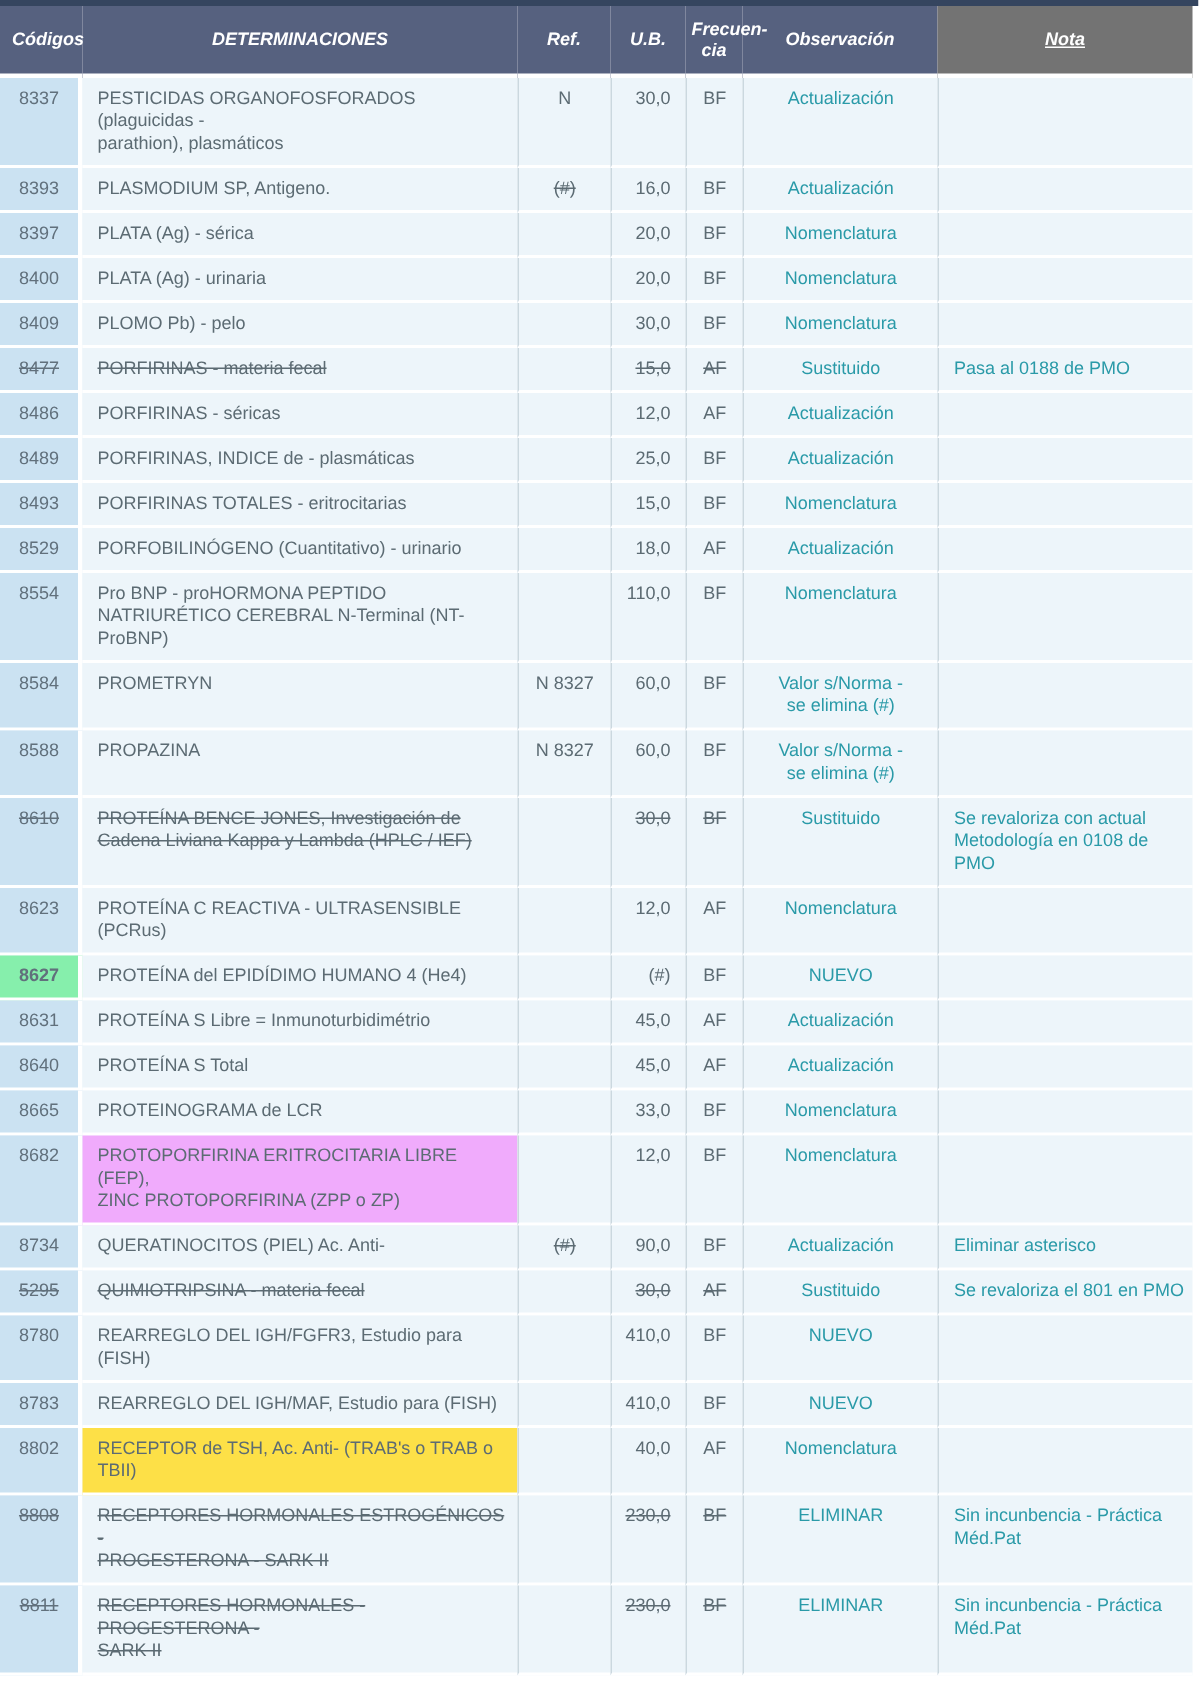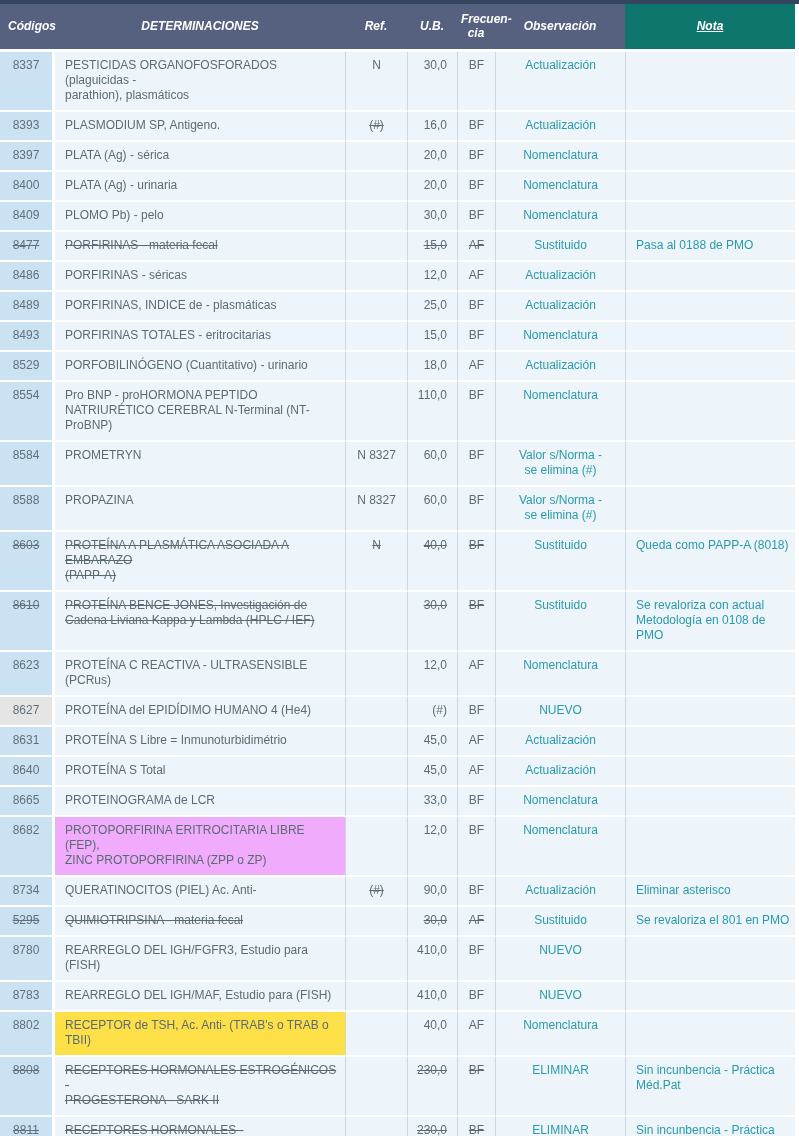--- a/index.html
+++ b/index.html
@@ -42,21 +42,21 @@
   </colgroup>
   <thead>
     <tr>
       <th class="h-code" style="background: rgb(86, 97, 127);">Códigos</th>
       <th class="h-det" style="background: rgb(86, 97, 127);">DETERMINACIONES</th>
       <th class="h-ref" style="background: rgb(86, 97, 127);">Ref.</th>
       <th class="h-ub" style="background: rgb(86, 97, 127);">U.B.</th>
       <th class="h-freq" style="background: rgb(86, 97, 127);">Frecuen-
 cia</th>
       <th class="h-obs" style="background: rgb(86, 97, 127);">Observación</th>
-      <th class="h-nota" style="background: #0f766e; text-decoration: underline;">Nota</th>
+      <th class="h-nota" style="background: #737373; text-decoration: underline;">Nota</th>
     </tr>
   </thead>
   <tbody>
       <tr>
         <td class="c-code" style="background: rgb(203, 226, 242); color: rgb(97, 112, 124);">8337</td>
         <td class="c-det" style="background: rgb(237, 245, 250); color: rgb(92, 107, 115);">PESTICIDAS ORGANOFOSFORADOS (plaguicidas -
 parathion), plasmáticos</td>
         <td class="c-ref" style="background: rgb(237, 245, 250); color: rgb(92, 107, 115);">N</td>
         <td class="c-ub" style="background: rgb(237, 245, 250); color: rgb(92, 107, 115);">30,0</td>
         <td class="c-freq" style="background: rgb(237, 245, 250); color: rgb(92, 107, 115);">BF</td>
@@ -169,30 +169,20 @@
         <td class="c-code" style="background: rgb(203, 226, 242); color: rgb(97, 112, 124);">8588</td>
         <td class="c-det" style="background: rgb(237, 245, 250); color: rgb(92, 107, 115);">PROPAZINA</td>
         <td class="c-ref" style="background: rgb(237, 245, 250); color: rgb(92, 107, 115);">N 8327</td>
         <td class="c-ub" style="background: rgb(237, 245, 250); color: rgb(92, 107, 115);">60,0</td>
         <td class="c-freq" style="background: rgb(237, 245, 250); color: rgb(92, 107, 115);">BF</td>
         <td class="c-obs" style="background: rgb(237, 245, 250); color: rgb(42, 154, 168);">Valor s/Norma -
 se elimina (#)</td>
         <td class="c-nota" style="background: rgb(237, 245, 250); color: rgb(42, 154, 168);"></td>
       </tr>
       <tr>
-        <td class="c-code struck" style="background: rgb(203, 226, 242); color: rgb(97, 112, 124);">8603</td>
-        <td class="c-det struck" style="background: rgb(237, 245, 250); color: rgb(92, 107, 115);">PROTEÍNA A PLASMÁTICA ASOCIADA A EMBARAZO
-(PAPP-A)</td>
-        <td class="c-ref struck" style="background: rgb(237, 245, 250); color: rgb(92, 107, 115);">N</td>
-        <td class="c-ub struck" style="background: rgb(237, 245, 250); color: rgb(92, 107, 115);">40,0</td>
-        <td class="c-freq struck" style="background: rgb(237, 245, 250); color: rgb(92, 107, 115);">BF</td>
-        <td class="c-obs" style="background: rgb(237, 245, 250); color: rgb(42, 154, 168);">Sustituido</td>
-        <td class="c-nota" style="background: rgb(237, 245, 250); color: rgb(42, 154, 168);">Queda como PAPP-A (8018)</td>
-      </tr>
-      <tr>
         <td class="c-code struck" style="background: rgb(203, 226, 242); color: rgb(97, 112, 124);">8610</td>
         <td class="c-det struck" style="background: rgb(237, 245, 250); color: rgb(92, 107, 115);">PROTEÍNA BENCE JONES, Investigación de
 Cadena Liviana Kappa y Lambda (HPLC / IEF)</td>
         <td class="c-ref" style="background: rgb(237, 245, 250); color: rgb(92, 107, 115);"></td>
         <td class="c-ub struck" style="background: rgb(237, 245, 250); color: rgb(92, 107, 115);">30,0</td>
         <td class="c-freq struck" style="background: rgb(237, 245, 250); color: rgb(92, 107, 115);">BF</td>
         <td class="c-obs" style="background: rgb(237, 245, 250); color: rgb(42, 154, 168);">Sustituido</td>
         <td class="c-nota" style="background: rgb(237, 245, 250); color: rgb(42, 154, 168);">Se revaloriza con actual
 Metodología en 0108 de PMO</td>
       </tr>
@@ -200,21 +190,21 @@
         <td class="c-code" style="background: rgb(203, 226, 242); color: rgb(97, 112, 124);">8623</td>
         <td class="c-det" style="background: rgb(237, 245, 250); color: rgb(92, 107, 115);">PROTEÍNA C REACTIVA - ULTRASENSIBLE
 (PCRus)</td>
         <td class="c-ref" style="background: rgb(237, 245, 250); color: rgb(92, 107, 115);"></td>
         <td class="c-ub" style="background: rgb(237, 245, 250); color: rgb(92, 107, 115);">12,0</td>
         <td class="c-freq" style="background: rgb(237, 245, 250); color: rgb(92, 107, 115);">AF</td>
         <td class="c-obs" style="background: rgb(237, 245, 250); color: rgb(42, 154, 168);">Nomenclatura</td>
         <td class="c-nota" style="background: rgb(237, 245, 250); color: rgb(42, 154, 168);"></td>
       </tr>
       <tr>
-        <td class="c-code" style="background: #e5e5e5; color: rgb(97, 112, 124);">8627</td>
+        <td class="c-code" style="background: #86efac; color: rgb(97, 112, 124); font-weight: bold;">8627</td>
         <td class="c-det" style="background: rgb(237, 245, 250); color: rgb(92, 107, 115);">PROTEÍNA del EPIDÍDIMO HUMANO 4 (He4)</td>
         <td class="c-ref" style="background: rgb(237, 245, 250); color: rgb(92, 107, 115);"></td>
         <td class="c-ub" style="background: rgb(237, 245, 250); color: rgb(92, 107, 115);">(#)</td>
         <td class="c-freq" style="background: rgb(237, 245, 250); color: rgb(92, 107, 115);">BF</td>
         <td class="c-obs" style="background: rgb(237, 245, 250); color: rgb(42, 154, 168);">NUEVO</td>
         <td class="c-nota" style="background: rgb(237, 245, 250); color: rgb(42, 154, 168);"></td>
       </tr>
       <tr>
         <td class="c-code" style="background: rgb(203, 226, 242); color: rgb(97, 112, 124);">8631</td>
         <td class="c-det" style="background: rgb(237, 245, 250); color: rgb(92, 107, 115);">PROTEÍNA S Libre = Inmunoturbidimétrio</td>

